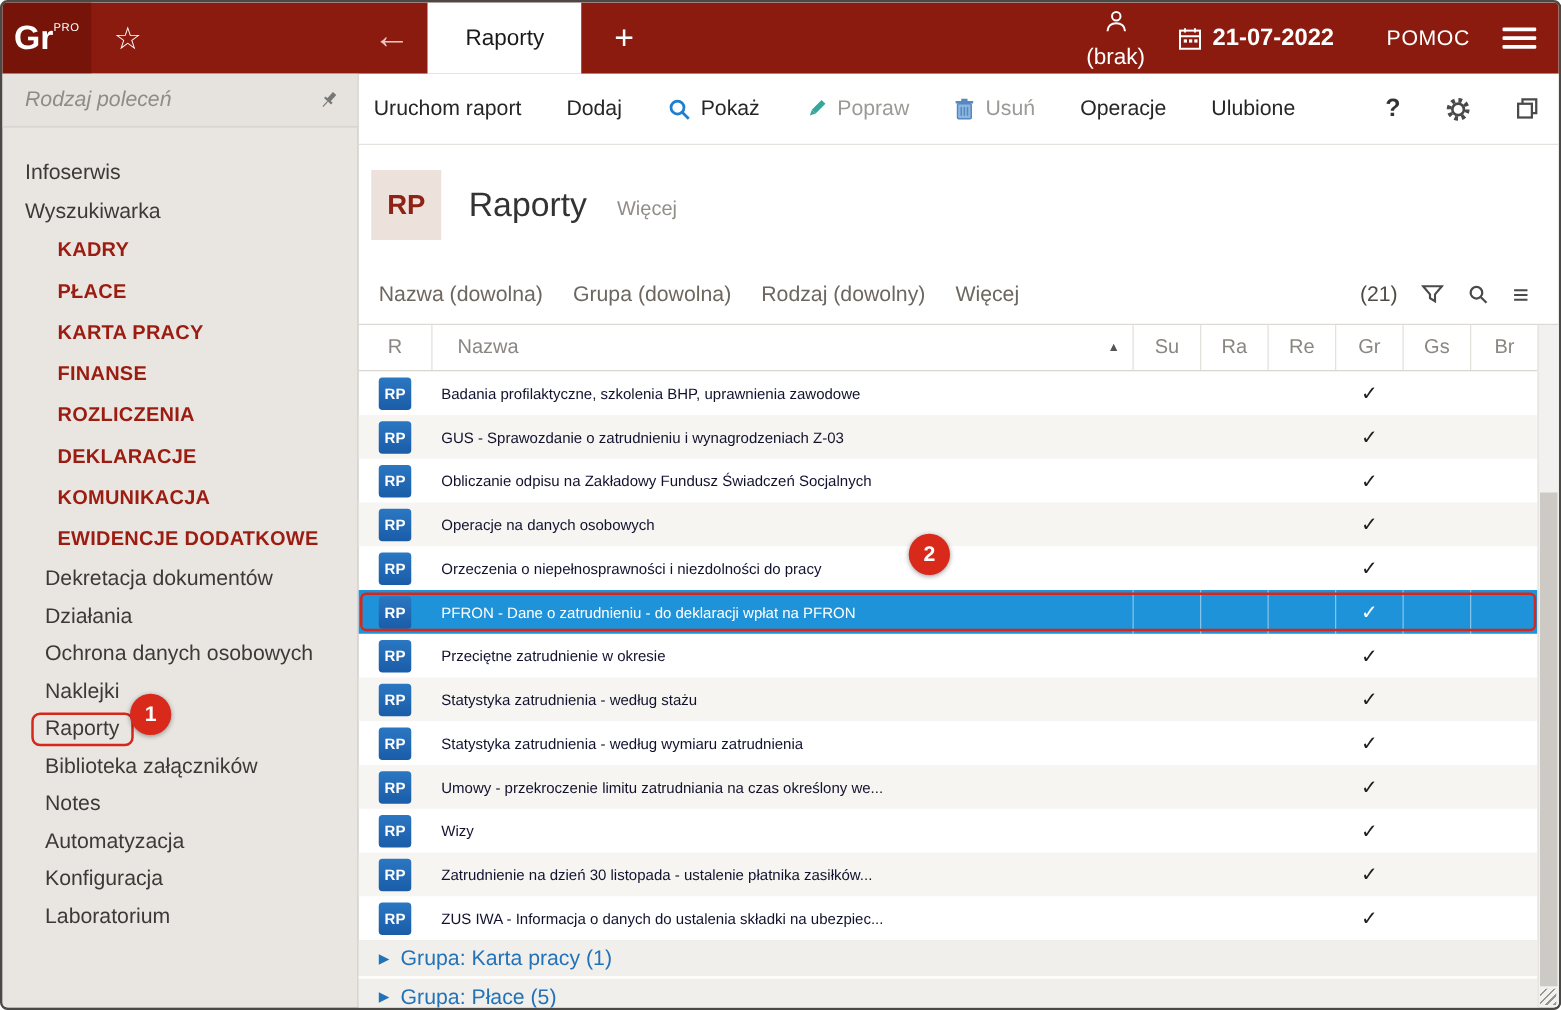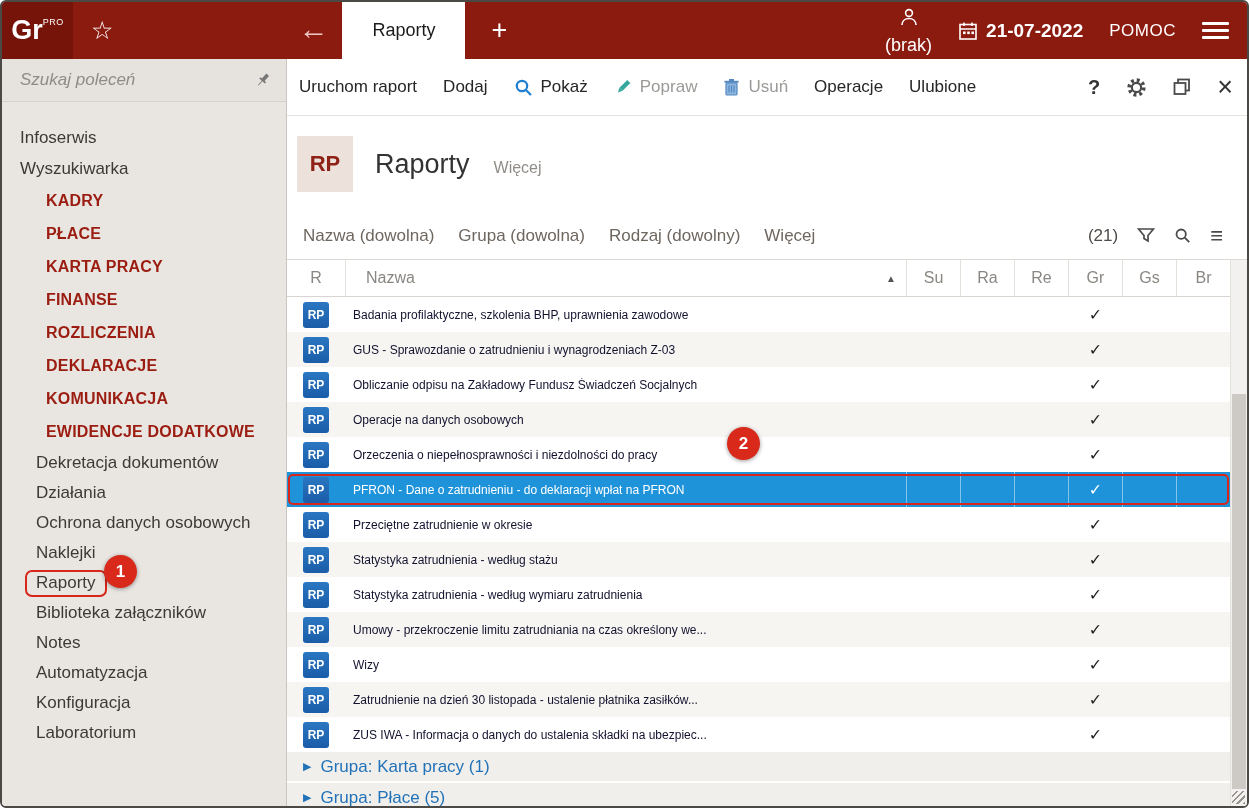--- a/index.html
+++ b/index.html
@@ -16,21 +16,21 @@
   .star { font-size:25px; color:#fff; margin-left:18px; cursor:pointer; }
   .spacer-a { width:185px; }
   .back { font-size:30px; color:rgba(255,230,225,.85); margin:0 14px 4px 0; cursor:pointer; }
   .tab-active { height:100%; background:#fff; color:#1a1a1a; display:flex; align-items:center;
                 padding:0 30px; font-size:18px; cursor:default; }
   .tab-new { font-size:27px; color:#fff; margin-left:26px; font-weight:300; cursor:pointer; }
   .spacer-b { flex:1; }
   .tb-right { display:flex; align-items:center; gap:26px; padding-right:18px; }
   .tb-user { display:flex; align-items:center; gap:7px; font-size:18px; cursor:pointer;flex-direction:column; }
   .tb-date { display:flex; align-items:center; gap:8px; font-size:19px; font-weight:700; cursor:pointer; }
-  .tb-help { font-size:17px; letter-spacing:.5px; cursor:pointer; }
+  .tb-help { font-size:17px; letter-spacing:.5px; cursor:pointer;margin-left:16px; }
   .burger { display:flex; flex-direction:column; gap:4px; cursor:pointer; }
   .burger i { display:block; width:27px; height:3px; background:#fff; border-radius:1px; }
 
   
   .content { flex:1; display:flex; min-height:0; }
 
   
   .sidebar { width:285px; background:#E9E6E2; border-right:1px solid #C9C5C0; display:flex;
              flex-direction:column; flex-shrink:0; }
   .search { height:43px; display:flex; align-items:center; padding:0 14px 0 18px;
@@ -40,21 +40,21 @@
   .sb-item { display:flex; align-items:center; padding-left:18px; font-size:17px; color:#3C3A37; cursor:pointer; }
   .sb-item.item { height:31px; }
   .sb-item.section { height:33px; color:#9B1C10; font-weight:700; font-size:16px; letter-spacing:.2px;padding-left:44px; }
   .sb-item.subitem { height:30px; padding-left:34px; }
   .sb-item.highlighted .sb-label { border:2px solid #D7271A; border-radius:7px; padding:1px 9px 2px;
                                    margin-left:-11px; }
 
   
   .main { flex:1; display:flex; flex-direction:column; position:relative; min-width:0; background:#fff; }
   .toolbar { height:57px; display:flex; align-items:center; border-bottom:1px solid #E6E3DF;
-             padding:0 14px 0 12px; gap:26px; flex-shrink:0; }
+             padding:0 14px 0 12px; gap:36px; flex-shrink:0; }
   .tbtn { display:flex; align-items:center; gap:8px; font-size:17px; color:#262626; cursor:pointer; white-space:nowrap; }
   .tbtn.disabled { color:#9C9A97; }
   .tb-spacer { flex:1; }
   .tb-iconbtn { display:flex; align-items:center; cursor:pointer; }
   .help-q { font-size:20px; color:#333; font-weight:600; }
   .close-x { font-size:27px; color:#333; line-height:1; }
 
   .page-header { height:96px; display:flex; align-items:center; padding-left:10px; flex-shrink:0; }
   .rp-big { width:56px; height:56px; background:#ECE1DB; color:#8E2217; font-size:22px; font-weight:700;
             display:flex; align-items:center; justify-content:center; }
@@ -161,21 +161,21 @@
           <i></i>
           <i></i>
         </span>
     </div>
   </header>
 
   <div class="content">
 
     <aside class="sidebar">
       <div class="search">
-        <span class="search-text">Szukaj poleceń</span>
+        <span class="search-text">Rodzaj poleceń</span>
         <span>
           <svg width="18" height="18" viewBox="0 0 18 18">
             <g transform="rotate(42 9 9)" fill="#777">
               <rect x="7.2" y="2" width="3.6" height="7"></rect>
               <rect x="5.2" y="8.6" width="7.6" height="1.8"></rect>
               <rect x="8.6" y="10.4" width="0.9" height="5.6"></rect>
             </g>
           </svg>
         </span>
       </div>

